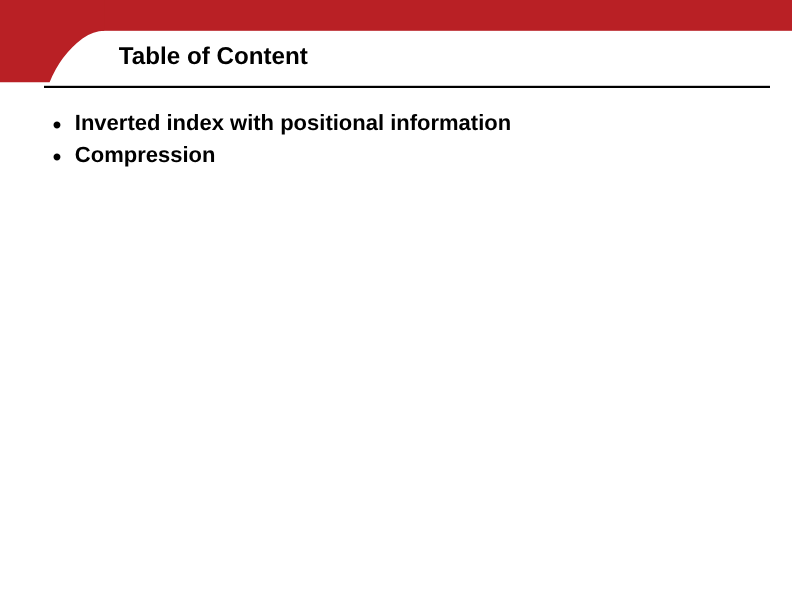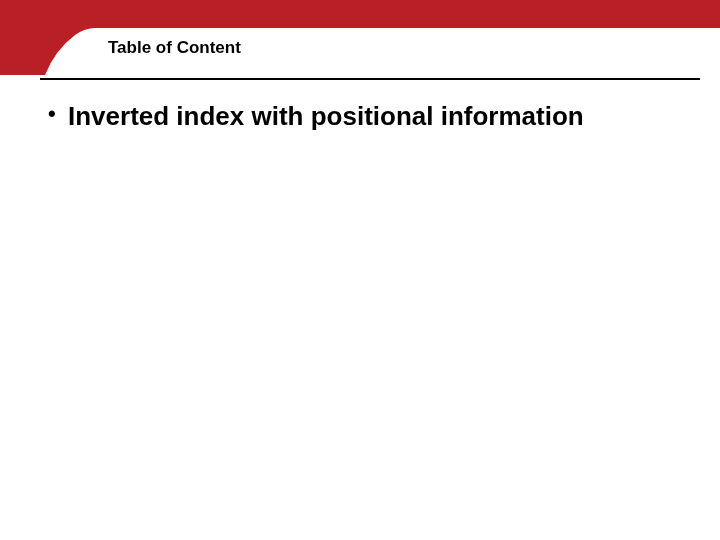--- a/index.html
+++ b/index.html
@@ -31,21 +31,21 @@
       height: 75px;
       overflow: hidden;
     }
     .corner-decoration svg {
       display: block;
     }
     .title {
       position: absolute;
       top: 38px;
       left: 108px;
-      font-size: 17px;
+      font-size: 22px;
       font-weight: bold;
       color: #000000;
     }
     .divider {
       position: absolute;
       top: 78px;
       left: 40px;
       width: 660px;
       height: 2px;
       background: #000000;
@@ -53,21 +53,21 @@
     .content {
       position: absolute;
       top: 98px;
       left: 40px;
       width: 640px;
     }
     .bullet-list {
       list-style: none;
     }
     .bullet-item {
-      font-size: 26px;
+      font-size: 20px;
       font-weight: bold;
       color: #000000;
       line-height: 1.45;
       padding-left: 28px;
       position: relative;
     }
     .bullet-item::before {
       content: "•";
       position: absolute;
       left: 8px;
@@ -86,14 +86,15 @@
   </svg>
 </div>
 
 <h1 class="title">Table of Content</h1>
 
 <div class="divider"></div>
 
 <div class="content">
   <ul class="bullet-list">
     <li class="bullet-item">Inverted index with positional information</li>
+    <li class="bullet-item">Compression</li>
   </ul>
 </div>
 
 </body></html>

